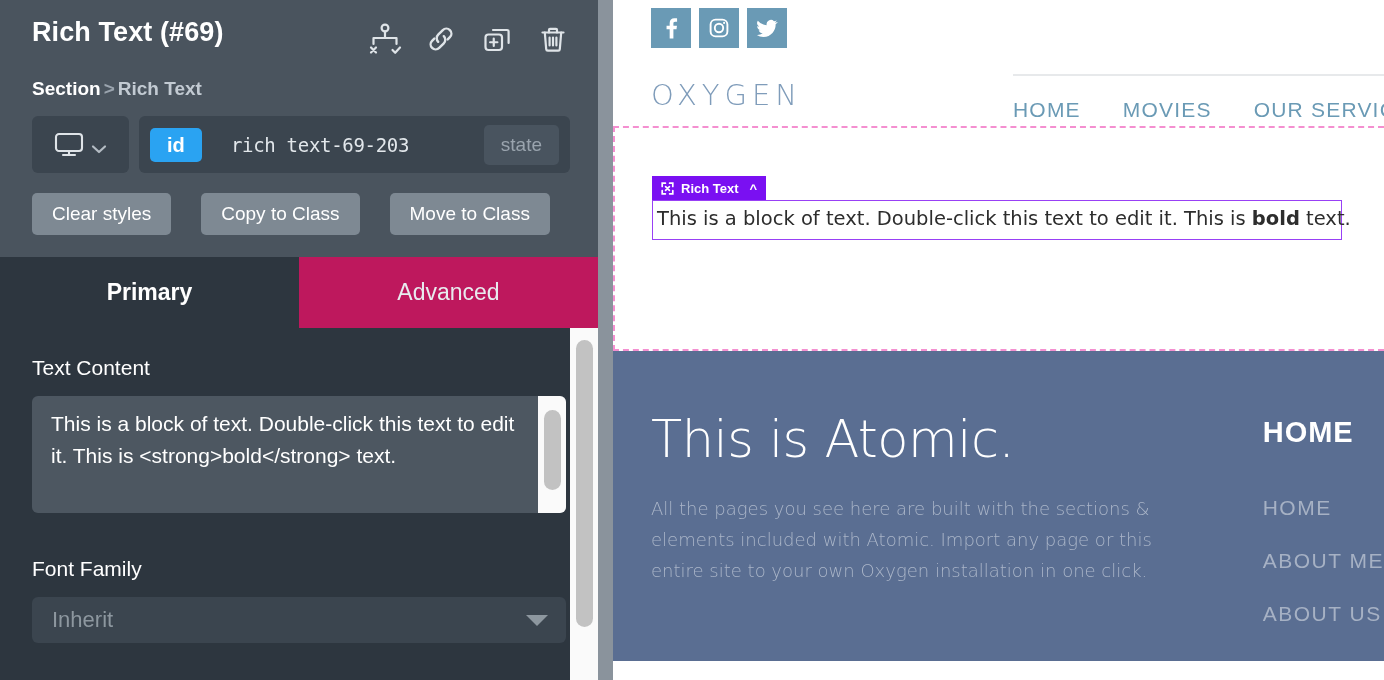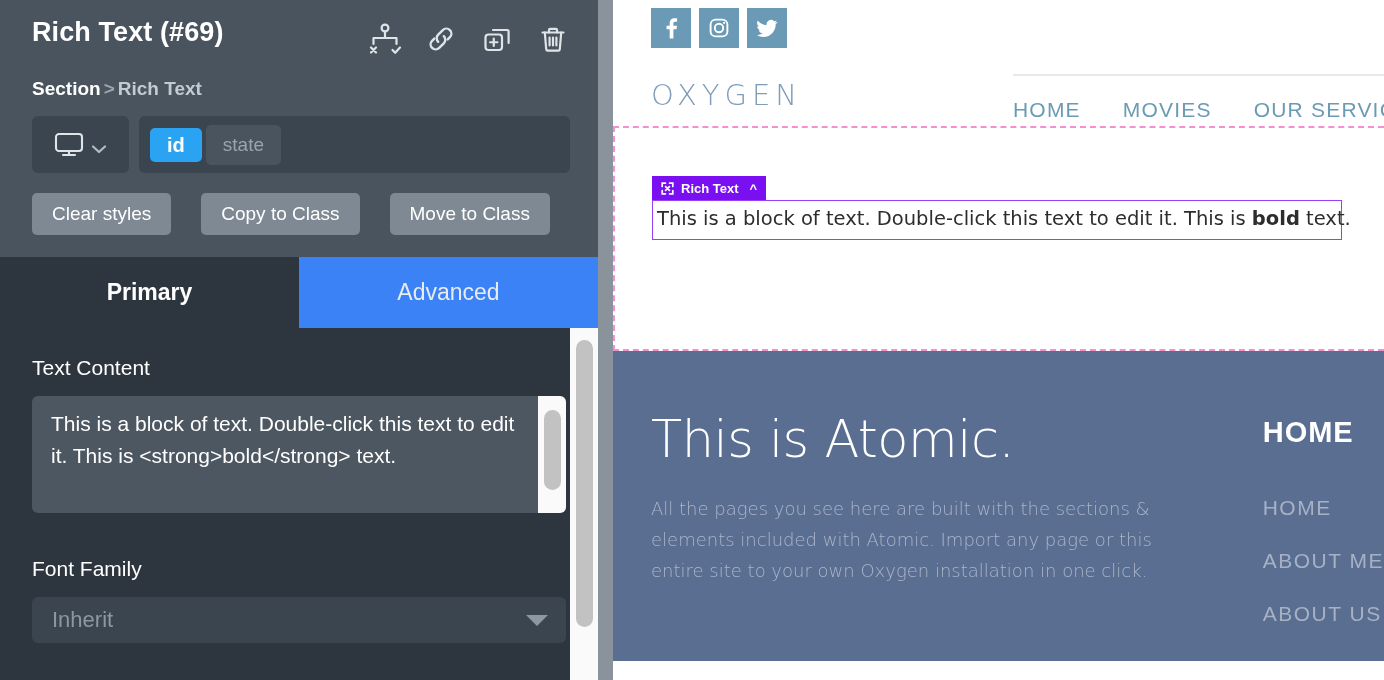--- a/index.html
+++ b/index.html
@@ -104,21 +104,21 @@
     white-space: nowrap;
   }
 
   
   .tab-bar { display: flex; flex: 0 0 auto; height: 71px; text-align: right; }
   .tab {
     flex: 1; display: flex; align-items: center; justify-content: center;
     font-size: 23px; cursor: pointer;
   }
   .tab.active { background: #2d363f; color: #ffffff; font-weight: bold; }
-  .tab.inactive { background: #3b82f6; color: #e8ecef; }
+  .tab.inactive { background: #be185d; color: #e8ecef; }
 
   
   .panel-body {
     position: relative;
     flex: 1 1 auto;
     background: #2d363f;
     padding: 28px 32px 0 32px;
     overflow: hidden;
   }
   .field-label {
@@ -339,20 +339,21 @@
             </svg>
           </span>
           <span class="chev">
             <svg viewBox="0 0 16 10" fill="none" stroke="#b4bcc4" stroke-width="2.2" stroke-linecap="round" stroke-linejoin="round">
               <path d="M2 2.5 L8 8 L14 2.5"></path>
             </svg>
           </span>
         </div>
         <div class="id-field">
           <span class="id-badge">id</span>
+          <span class="id-value">_rich_text-69-203</span>
           <span class="state-btn">state</span>
         </div>
       </div>
 
       <div class="style-btn-row">
         <button class="style-btn">Clear styles</button>
         <button class="style-btn">Copy to Class</button>
         <button class="style-btn">Move to Class</button>
       </div>
     </div>

